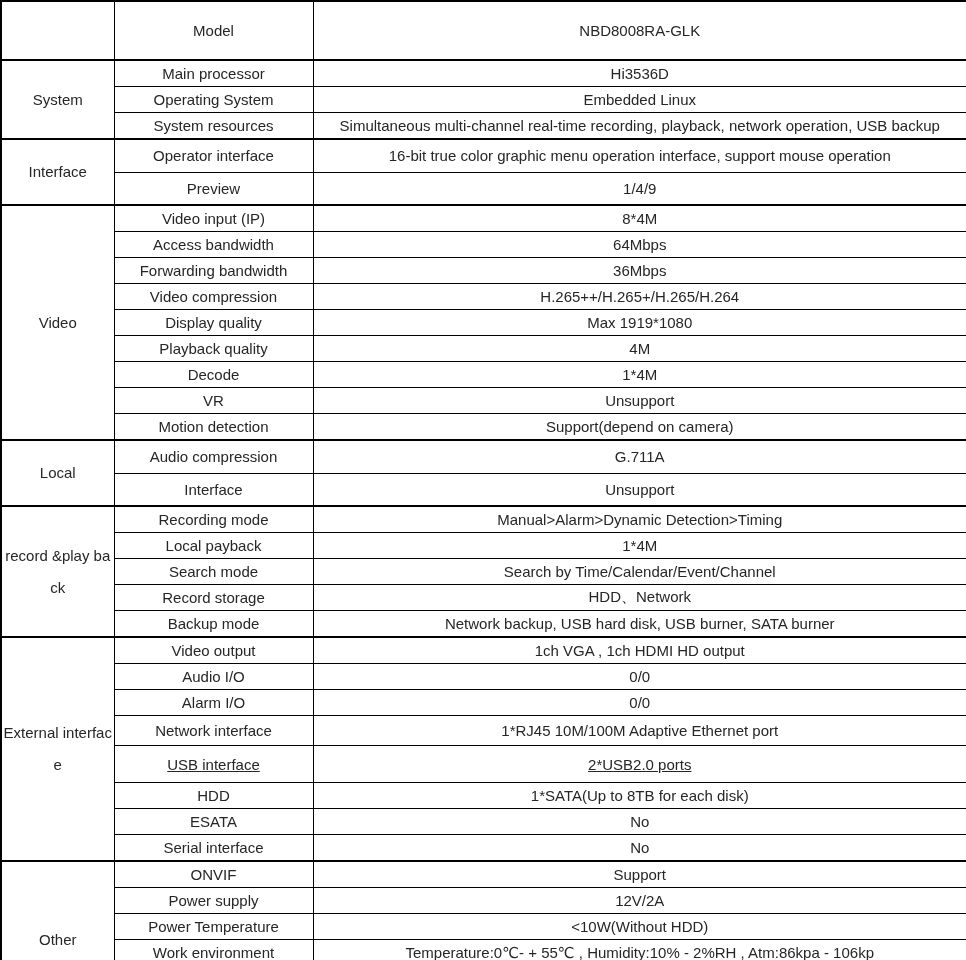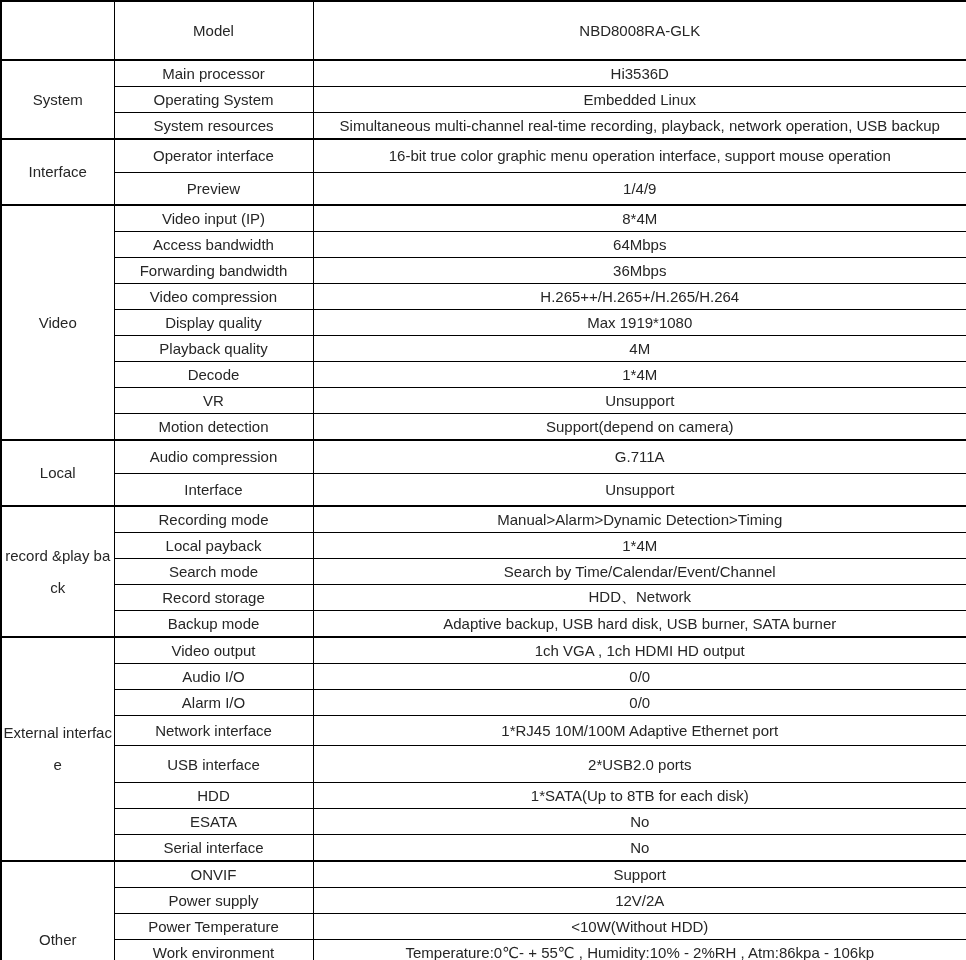--- a/index.html
+++ b/index.html
@@ -32,21 +32,21 @@
     padding: 0 2px;
     overflow: hidden;
   }
   table.spec th.cat {
     word-break: break-all;
     line-height: 32px;
     padding: 16px 1px;
   }
   
   table.spec tbody:nth-of-type(7) tr:nth-child(4) td { height: 29px; }
-  table.spec tbody:nth-of-type(7) tr:nth-child(5) td { height: 36px; }
+  table.spec tbody:nth-of-type(7) tr:nth-child(5) td { height: 36px; text-decoration: underline; }
 </style>
 </head>
 <body>
 
 <table class="spec">
   <colgroup>
     <col style="width:113px">
     <col style="width:199px">
     <col style="width:654px">
   </colgroup>
@@ -147,21 +147,21 @@
       <tr>
         <td>Search mode</td>
         <td>Search by Time/Calendar/Event/Channel</td>
       </tr>
       <tr>
         <td>Record storage</td>
         <td>HDD、Network</td>
       </tr>
       <tr>
         <td>Backup mode</td>
-        <td>Adaptive backup, USB hard disk, USB burner, SATA burner</td>
+        <td>Network backup, USB hard disk, USB burner, SATA burner</td>
       </tr>
     </tbody>
     <tbody>
       <tr>
         <th class="cat" rowspan="8">External interface</th>
         <td>Video output</td>
         <td>1ch VGA , 1ch HDMI HD output</td>
       </tr>
       <tr>
         <td>Audio I/O</td>

